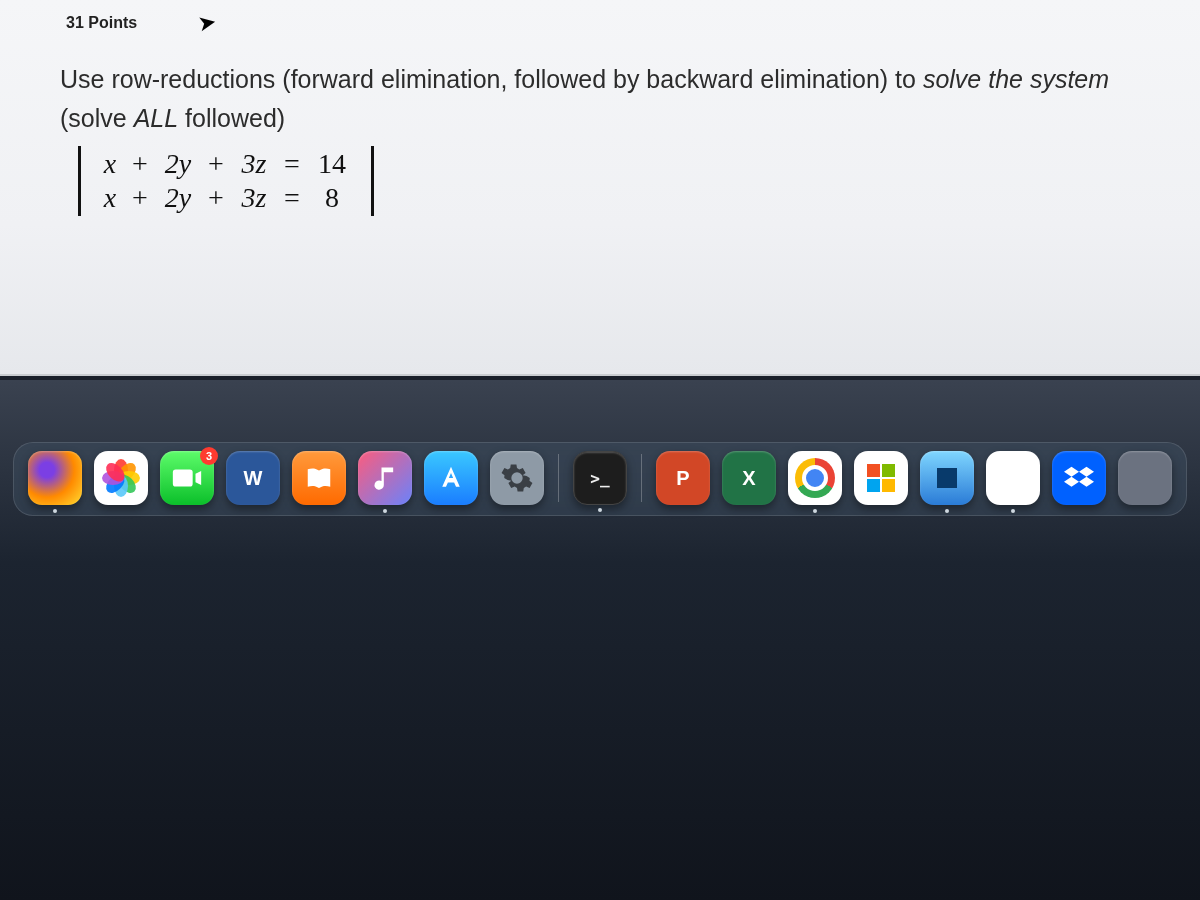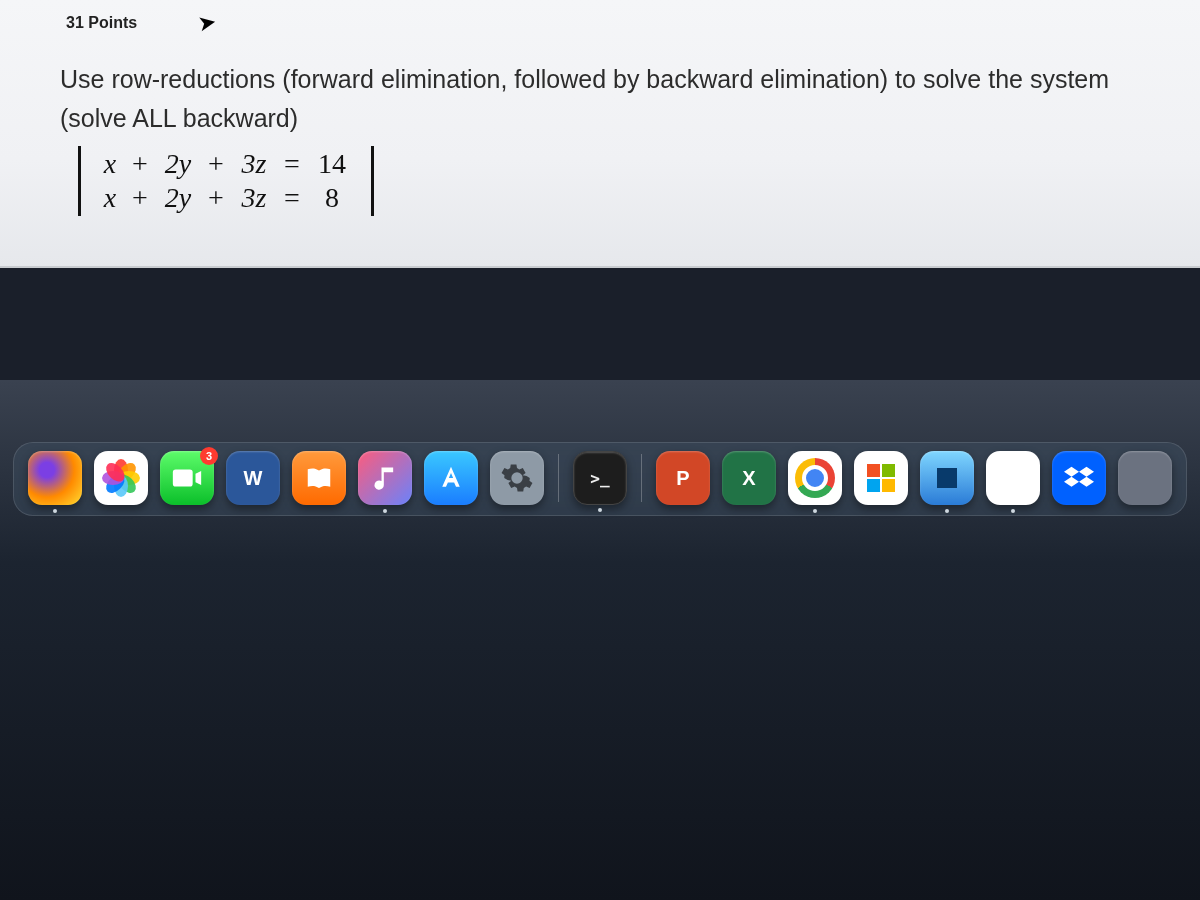--- a/index.html
+++ b/index.html
@@ -2,21 +2,21 @@
 <html><head>
 <meta charset="utf-8">
 <style>
   * { box-sizing: border-box; margin: 0; padding: 0; }
   html, body { width: 1200px; height: 900px; overflow: hidden; font-family: Arial, Helvetica, sans-serif; }
   body { background: #1a1f2a; position: relative; }
 
   .screen-area {
     position: absolute;
     top: 0; left: 0; right: 0;
-    height: 268px;
+    height: 376px;
     background: linear-gradient(180deg, #f5f6f8 0%, #f0f1f4 60%, #e6e8ec 100%);
     border-bottom: 2px solid #c9ccd0;
     padding: 14px 60px 0 60px;
   }
 
   .points-label {
     font-size: 16px;
     font-weight: 700;
     color: #222;
     margin-left: 6px;
@@ -30,21 +30,21 @@
     color: #000;
     transform: rotate(-10deg);
   }
 
   .question-text {
     margin-top: 28px;
     font-size: 25px;
     color: #2c2c2c;
     line-height: 1.55;
   }
-  .question-text .ital { }
+  .question-text .ital { font-style: italic; }
 
   .equation-block {
     margin-top: 8px;
     margin-left: 18px;
     display: flex;
     align-items: stretch;
     font-family: "Times New Roman", Georgia, serif;
     font-size: 28px;
     color: #111;
   }
@@ -172,21 +172,21 @@
 </style>
 </head>
 <body>
 
 <div class="screen-area">
   <div class="points-label">31 Points</div>
   <div class="cursor">➤</div>
 
   <div class="question-text">
     <span>Use row-reductions (forward elimination, followed by backward elimination) to </span><span class="ital">solve the system</span><br>
-    <span>(solve </span><span class="ital">ALL</span><span> backward)</span>
+    <span>(solve </span><span class="ital">ALL</span><span> followed)</span>
   </div>
 
   <div class="equation-block">
     <div class="brace-left"></div>
     <div class="eq-rows">
       <div class="eq-row">
         <span class="tok w-var">x</span>
         <span class="tok w-op">+</span>
         <span class="tok w-co">2y</span>
         <span class="tok w-op">+</span>

